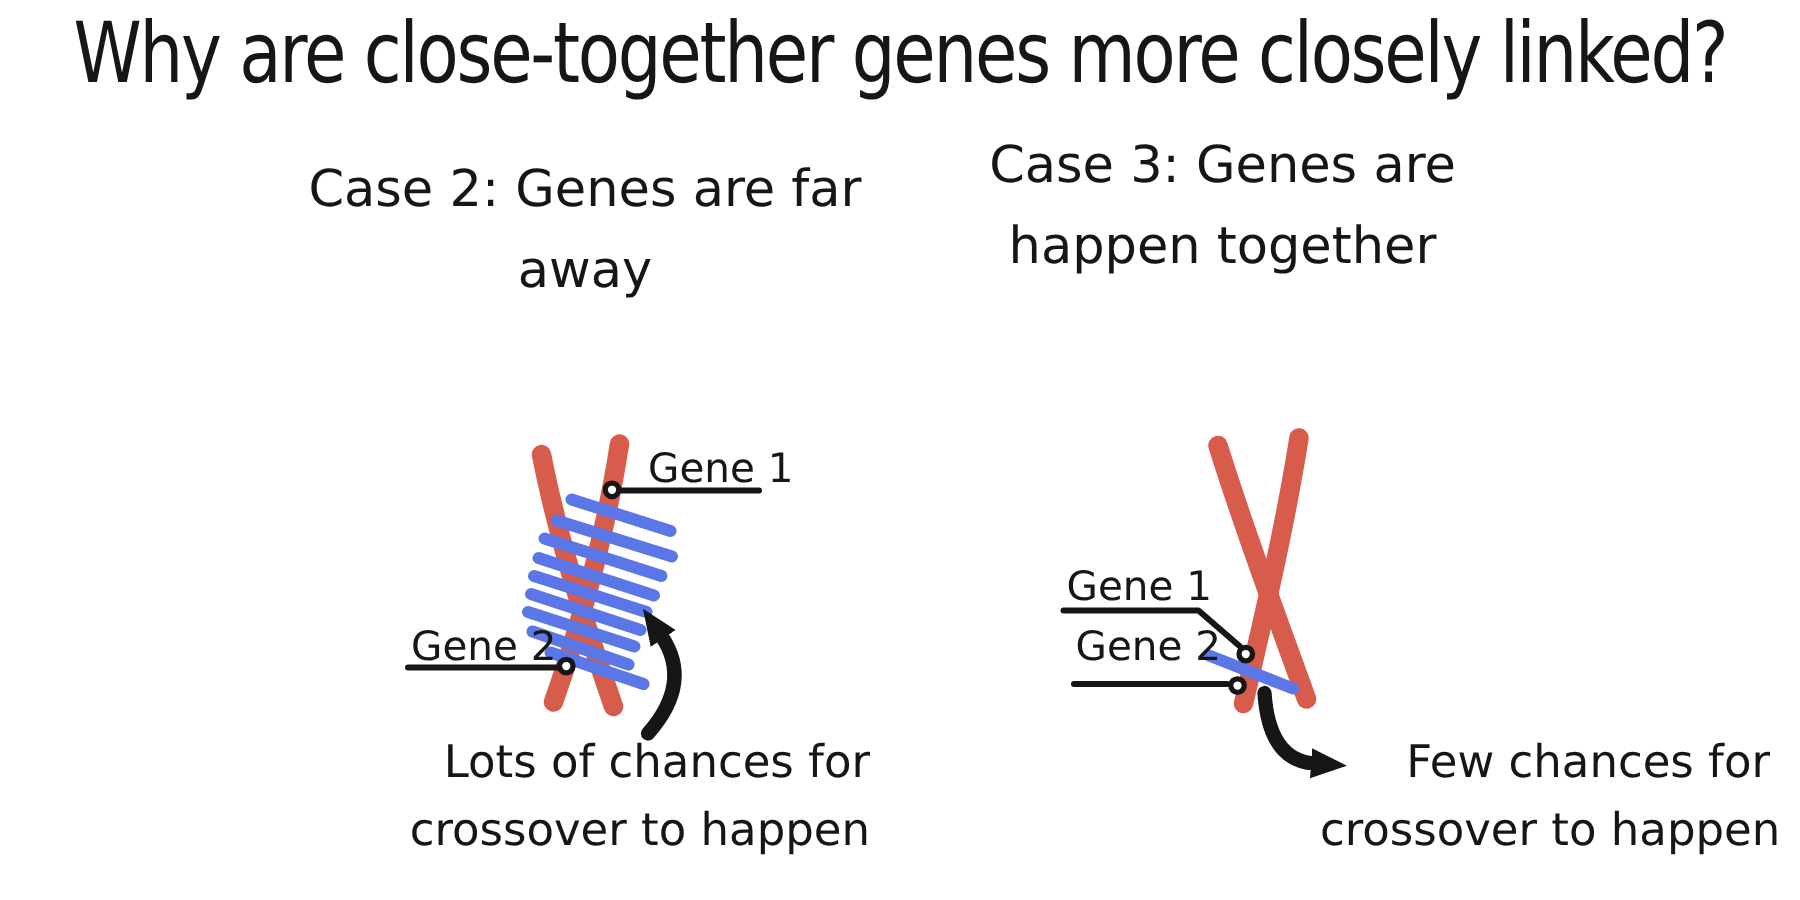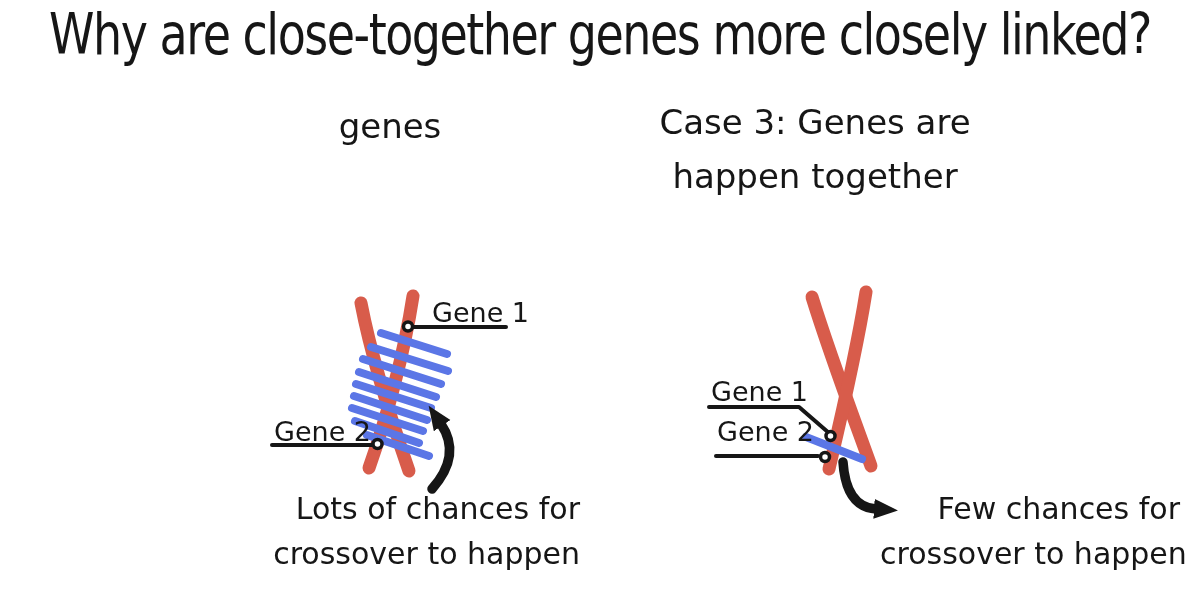--- a/index.html
+++ b/index.html
@@ -15,21 +15,21 @@
   .abs{position:absolute;}
   .page-title{
     top:2px;left:0;width:1200px;text-align:center;
     font-size:46px;letter-spacing:-1.5px;white-space:nowrap;
     transform:scaleY(1.22);transform-origin:top center;
   }
   .case-heading{
     font-size:34px;line-height:1.58;text-align:center;white-space:nowrap;
   }
   .case-heading-left{top:100px;left:190px;width:400px;}
-  .case-heading-right{top:96px;left:620px;width:390px;}
+  .case-heading-right{top:84px;left:620px;width:390px;}
   .caption{
     font-size:30px;line-height:1.5;text-align:right;white-space:nowrap;
   }
   .caption-left{top:486px;left:230px;width:350px;}
   .caption-right{top:486px;left:880px;width:300px;}
   .gene-label{font-size:27px;white-space:nowrap;}
   svg.diagram{top:0;left:0;}
   .stroke-red{stroke:var(--chromosome-red);fill:none;stroke-linecap:round;}
   .stroke-blue{stroke:var(--gene-blue);fill:none;stroke-linecap:round;}
   .stroke-ink{stroke:var(--ink-black);fill:none;stroke-linecap:round;stroke-linejoin:round;}
@@ -37,21 +37,22 @@
   .marker-dot{fill:#ffffff;stroke:var(--ink-black);}
 </style>
 </head>
 <body>
 
 <div class="stage">
 
   <div class="abs page-title">Why are close-together genes more closely linked?</div>
 
   <div class="abs case-heading case-heading-left">
-    <div>genes</div>
+    <div>Case 2: Genes are far</div>
+    <div>away</div>
   </div>
   <div class="abs case-heading case-heading-right">
     <div>Case 3: Genes are</div>
     <div>happen together</div>
   </div>
 
   <svg class="abs diagram" width="1200" height="600" viewBox="0 0 1200 600">
     <defs>
       <marker id="arrowhead" markerUnits="userSpaceOnUse" markerWidth="30" markerHeight="26" refX="2" refY="10" orient="auto">
         <path d="M0,0 L24,10 L0,20 Z" class="fill-ink"></path>

